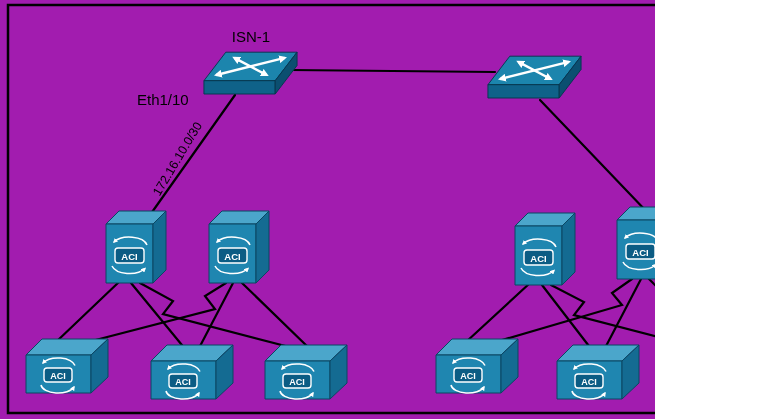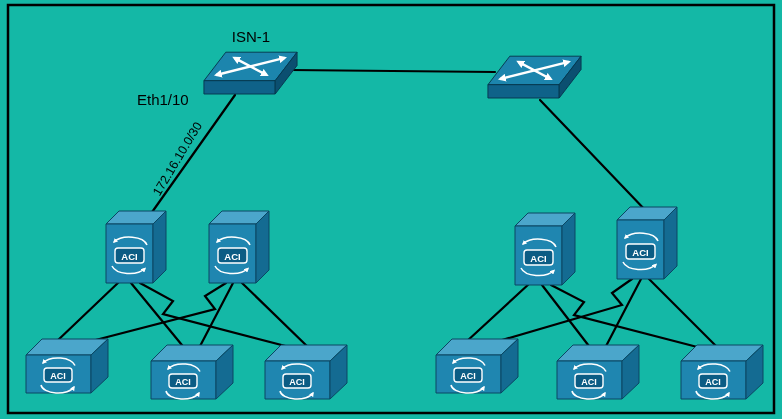--- a/index.html
+++ b/index.html
@@ -1,17 +1,17 @@
 <!DOCTYPE html>
 <html><head>
 <meta charset="utf-8">
 <style>
   html, body { margin: 0; padding: 0; background: #ffffff; }
   .stage {
-    width: 782px; height: 419px; background: #14b8a6;
+    width: 655px; height: 419px; background: #a21caf;
     position: relative; overflow: hidden;
     font-family: "Liberation Sans", sans-serif;
   }
   svg { display: block; }
   .edge { stroke: #000000; stroke-width: 2.2; fill: none; stroke-linecap: round; }
   .lbl  { fill: #000000; font-family: "Liberation Sans", sans-serif; }
   .lbl-name  { font-size: 15px; }
   .lbl-iface { font-size: 15px; }
   .lbl-subnet{ font-size: 12.5px; }
   .badge-txt { fill: #ffffff; font-weight: bold; font-family: "Liberation Sans", sans-serif; }

